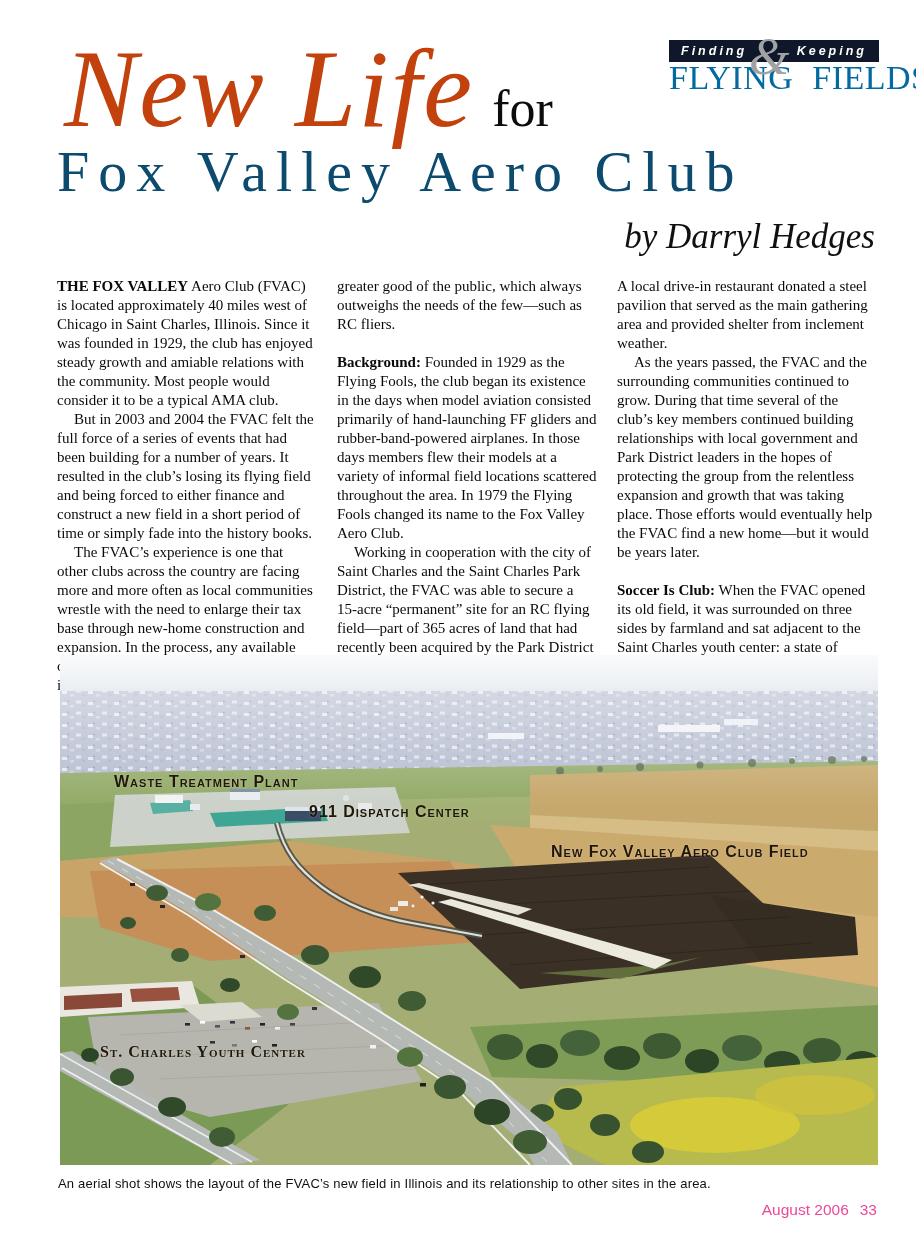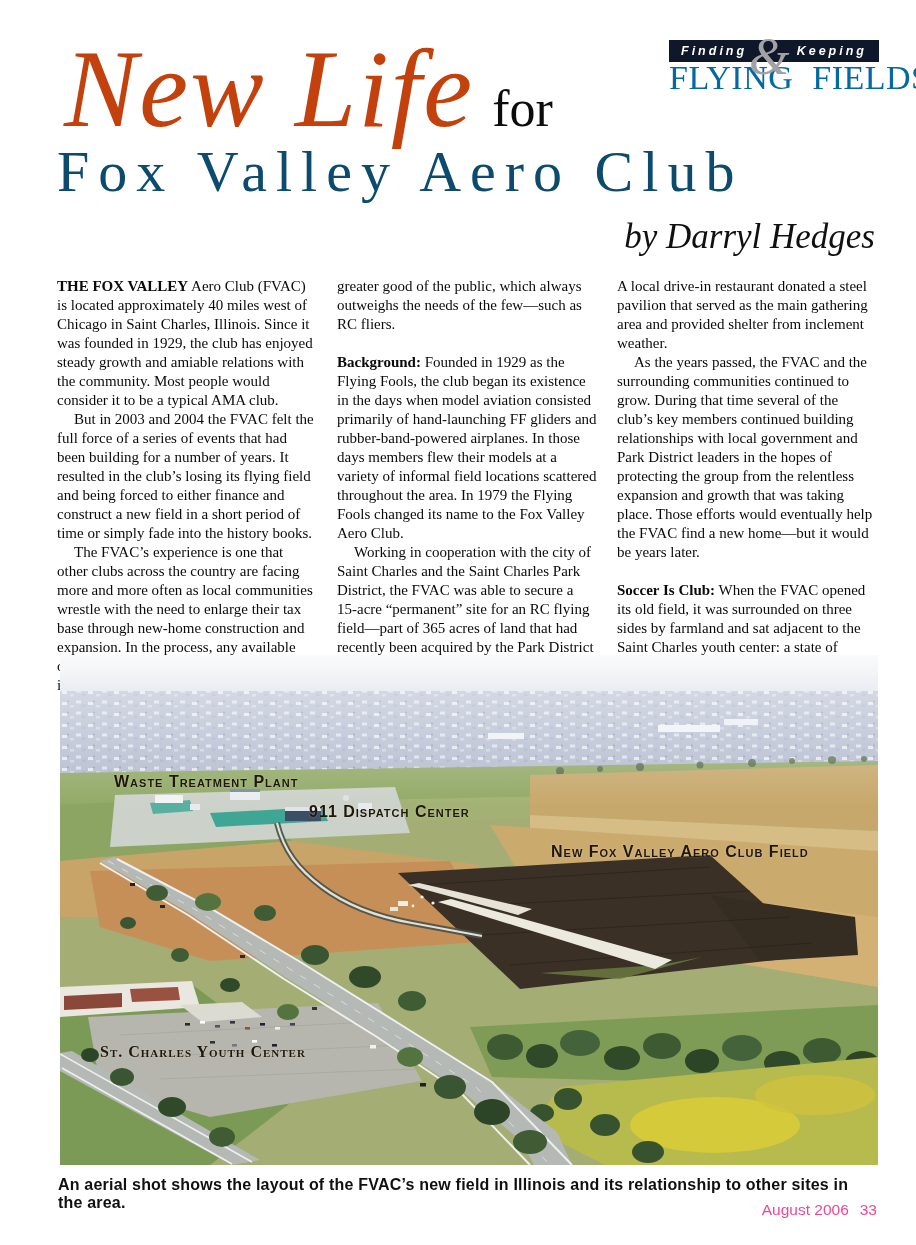--- a/index.html
+++ b/index.html
@@ -74,22 +74,22 @@
     text-shadow:0 0 2px rgba(255,255,255,0.35);
   }
   .lab-waste { left:18px;  top:118px;margin-left:36px; }
   .lab-911   { left:249px; top:148px; }
   .lab-field { left:491px; top:188px; }
   .lab-youth { left:40px;  top:388px;font-family:Liberation Serif, serif; }
 
   
   .caption {
     position:absolute; top:1176px; left:58px; right:39px;
-    font-family:"Liberation Sans", sans-serif; font-weight:bold;
-    font-size:16px; color:#101010; letter-spacing:0.2px;
+    font-family:"Liberation Sans", sans-serif; font-weight:normal;
+    font-size:13px; color:#101010; letter-spacing:0.2px;
   }
   .pagefooter {
     position:absolute; top:1201px; right:39px;
     font-family:"Liberation Sans", sans-serif; font-size:15.5px; color:#ec4899;
   }
   .pagefooter .pg { margin-left:11px; }
 </style>
 </head>
 <body>
 

